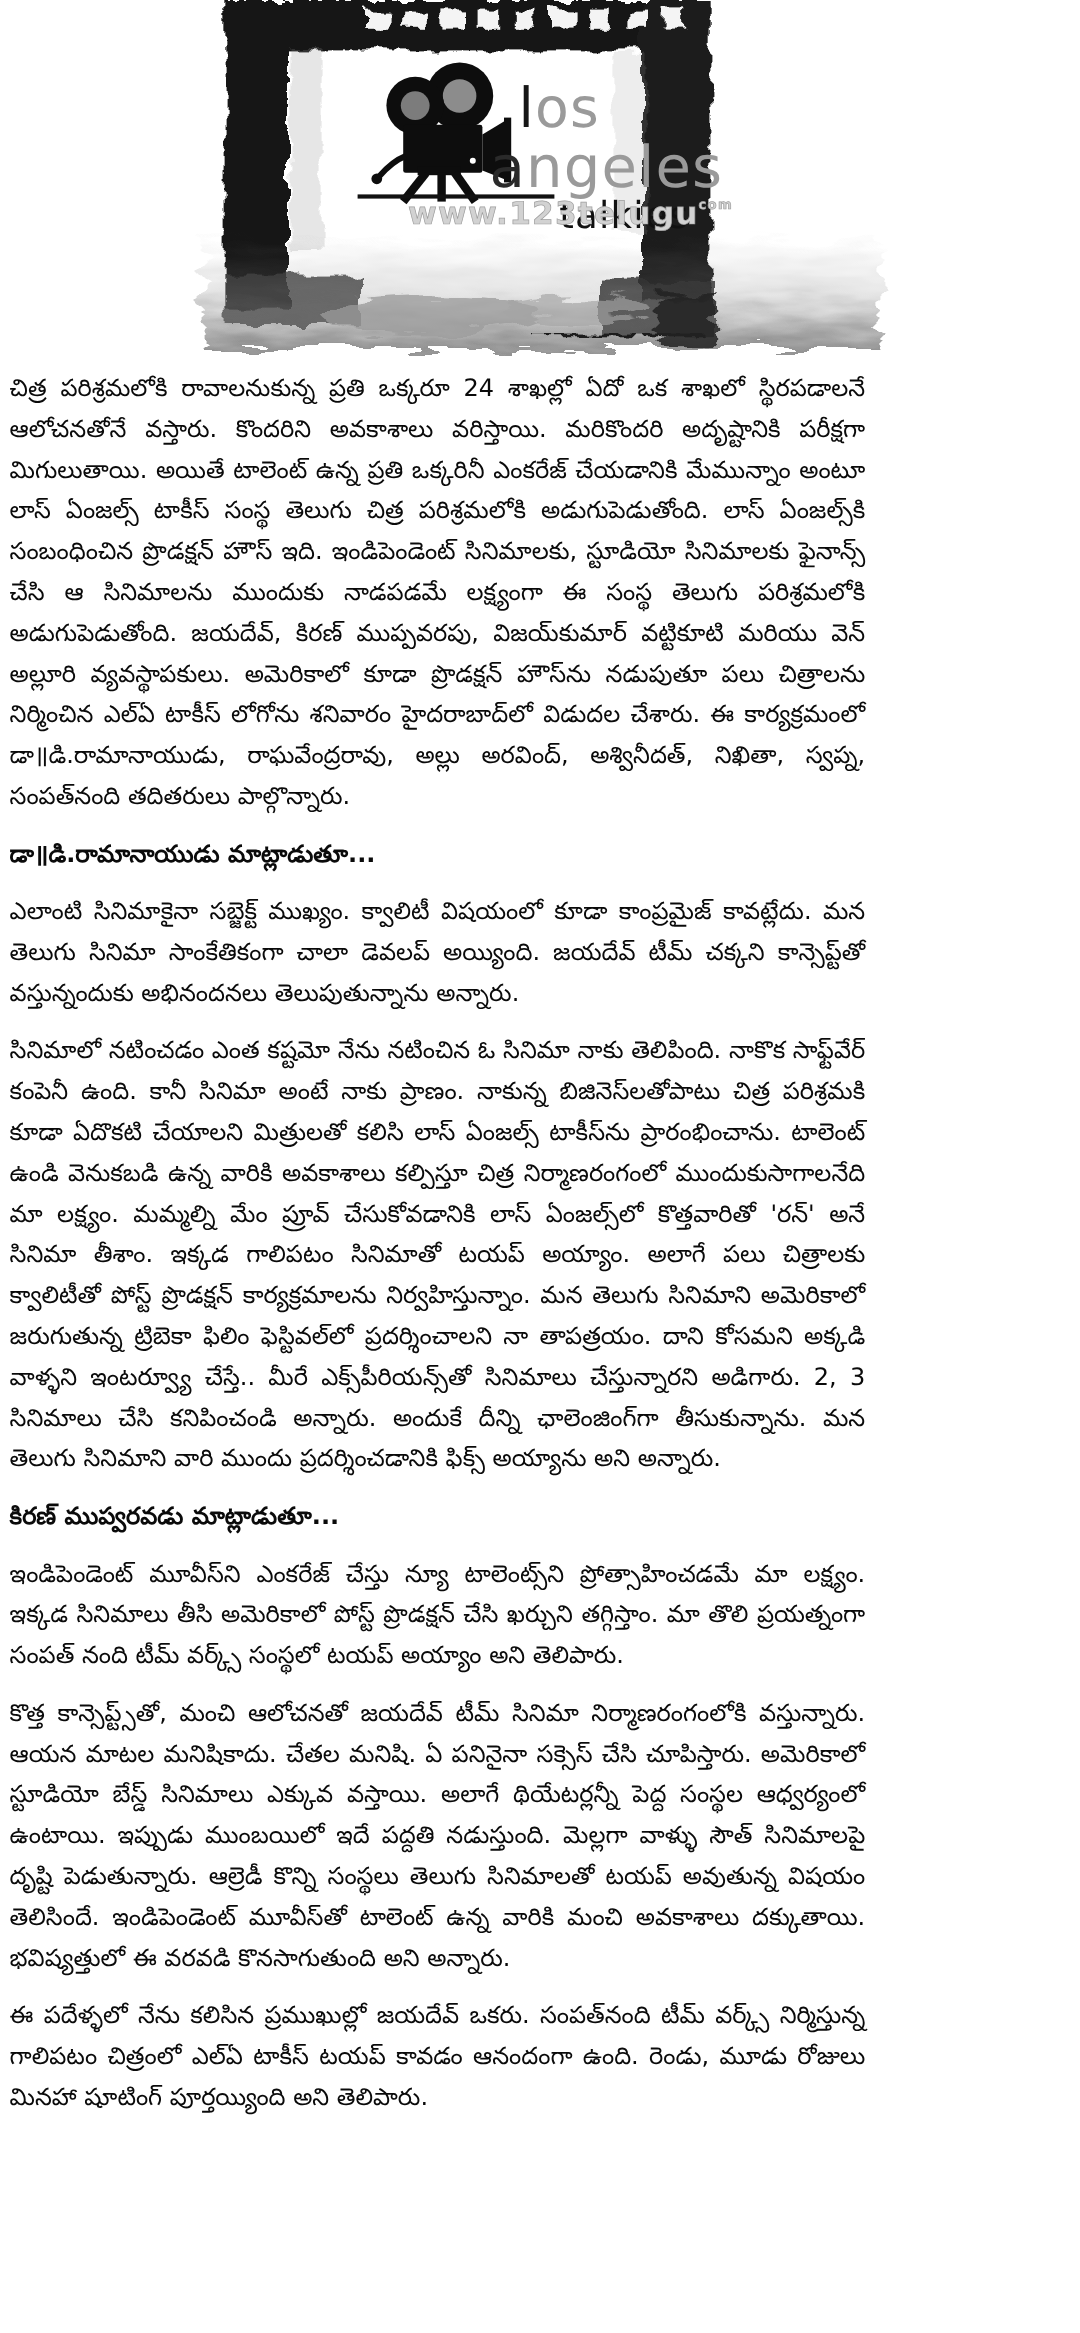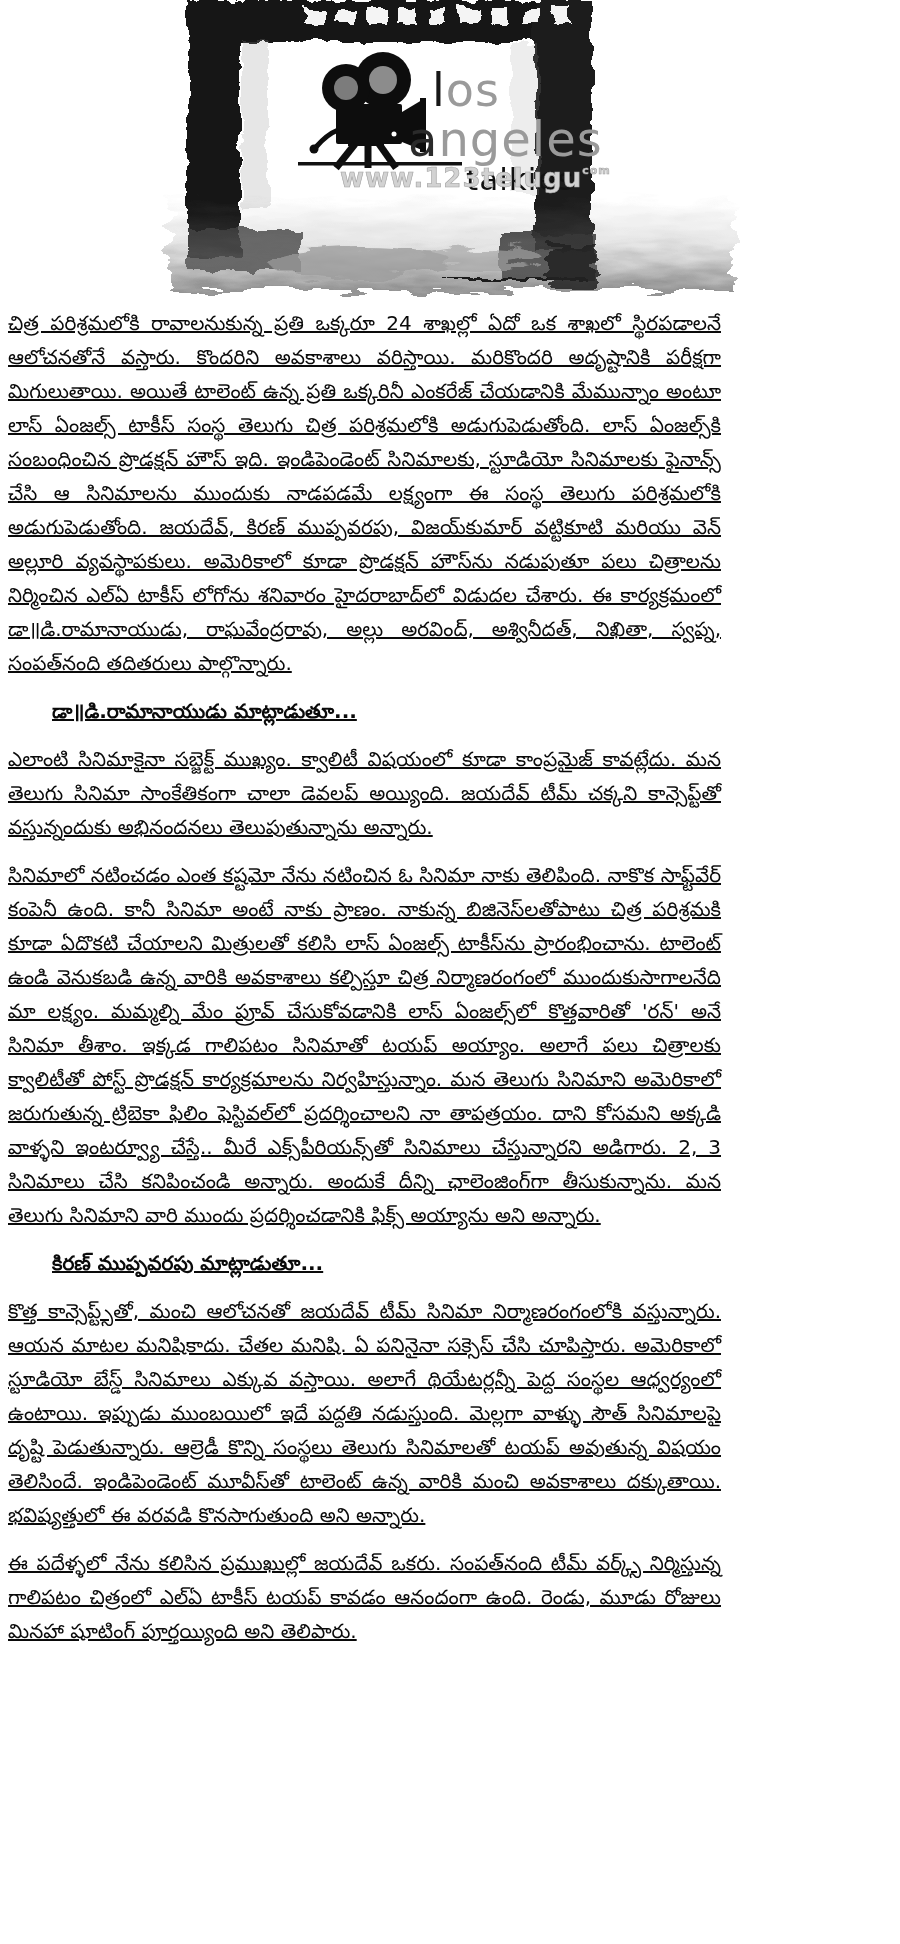--- a/index.html
+++ b/index.html
@@ -4,23 +4,23 @@
 <style>
   html,body{margin:0;padding:0;background:#ffffff;}
   body{
     width:900px;height:1944px;overflow:hidden;
     font-family:"DejaVu Sans",sans-serif;color:#0a0a0a;
   }
   .page{width:731px;}
   .logo-wrap{width:900px;height:300px;position:relative;}
   .logo-wrap svg{position:absolute;left:150px;top:0;}
   .article{padding:6px 10px 30px 8px;}
-  .article p{margin:0 0 14px 0;font-size:20px;line-height:34px;text-align:justify;text-decoration:underline;}
+  .article p{margin:0 0 14px 0;font-size:20px;line-height:34px;text-align:justify;}
   .article p.bold,.article p.heading{font-weight:bold;}
-  .article p.heading{text-align:left;margin-left:44px;}
+  .article p.heading{text-align:left;}
   .brand{font-family:"DejaVu Sans",sans-serif;letter-spacing:1px;}
   .wm{font-family:"DejaVu Sans",sans-serif;font-weight:bold;letter-spacing:1px;}
 </style>
 </head>
 <body>
 
 <div class="page">
 
   <div class="logo-wrap">
     <svg width="600" height="300" viewBox="0 0 600 300" xmlns="http://www.w3.org/2000/svg">
@@ -98,18 +98,19 @@
 
       <text x="190" y="187" font-size="26" class="wm" fill="#d2d2d2" stroke="#9f9f9f" stroke-width="0.6"><tspan>www.123telugu</tspan><tspan dy="-13" font-size="11">com</tspan></text>
     </svg>
   </div>
 
   <div class="article">
     <p class="body">చిత్ర పరిశ్రమలోకి రావాలనుకున్న  ప్రతి ఒక్కరూ 24 శాఖల్లో ఏదో ఒక శాఖలో స్థిరపడాలనే ఆలోచనతోనే వస్తారు. కొందరిని అవకాశాలు వరిస్తాయి. మరికొందరి అదృష్టానికి పరీక్షగా మిగులుతాయి. అయితే టాలెంట్ ఉన్న ప్రతి ఒక్కరినీ ఎంకరేజ్ చేయడానికి మేమున్నాం అంటూ లాస్ ఏంజల్స్ టాకీస్ సంస్థ తెలుగు చిత్ర పరిశ్రమలోకి అడుగుపెడుతోంది. లాస్ ఏంజల్స్‌కి సంబంధించిన ప్రొడక్షన్ హౌస్ ఇది. ఇండిపెండెంట్ సినిమాలకు, స్టూడియో సినిమాలకు ఫైనాన్స్ చేసి ఆ సినిమాలను ముందుకు నాడపడమే లక్ష్యంగా ఈ సంస్థ తెలుగు పరిశ్రమలోకి అడుగుపెడుతోంది. జయదేవ్, కిరణ్ ముప్పవరపు, విజయ్‌కుమార్ వట్టికూటి మరియు వెన్ అల్లూరి వ్యవస్థాపకులు. అమెరికాలో కూడా ప్రొడక్షన్ హౌస్‌ను నడుపుతూ పలు చిత్రాలను నిర్మించిన ఎల్ఏ టాకీస్ లోగోను శనివారం హైదరాబాద్‌లో విడుదల చేశారు. ఈ కార్యక్రమంలో డా॥డి.రామానాయుడు, రాఘవేంద్రరావు, అల్లు అరవింద్, అశ్వినీదత్, నిఖితా, స్వప్న, సంపత్‌నంది తదితరులు పాల్గొన్నారు.</p>
     <p class="heading">డా॥డి.రామానాయుడు మాట్లాడుతూ...</p>
     <p class="body">ఎలాంటి సినిమాకైనా సబ్జెక్ట్ ముఖ్యం. క్వాలిటీ విషయంలో కూడా కాంప్రమైజ్ కావట్లేదు. మన తెలుగు సినిమా సాంకేతికంగా చాలా డెవలప్ అయ్యింది. జయదేవ్ టీమ్ చక్కని కాన్సెప్ట్‌తో వస్తున్నందుకు అభినందనలు తెలుపుతున్నాను అన్నారు.</p>
     <p class="body">సినిమాలో నటించడం ఎంత కష్టమో నేను నటించిన ఓ సినిమా నాకు తెలిపింది. నాకొక సాఫ్ట్‌వేర్ కంపెనీ ఉంది. కానీ సినిమా అంటే నాకు ప్రాణం. నాకున్న బిజినెస్‌లతోపాటు చిత్ర పరిశ్రమకి కూడా ఏదొకటి చేయాలని మిత్రులతో కలిసి లాస్ ఏంజల్స్ టాకీస్‌ను ప్రారంభించాను. టాలెంట్ ఉండి వెనుకబడి ఉన్న వారికి అవకాశాలు కల్పిస్తూ చిత్ర నిర్మాణరంగంలో ముందుకుసాగాలనేది మా లక్ష్యం. మమ్మల్ని మేం ప్రూవ్ చేసుకోవడానికి లాస్ ఏంజల్స్‌లో కొత్తవారితో 'రన్' అనే సినిమా తీశాం. ఇక్కడ గాలిపటం సినిమాతో టయప్ అయ్యాం. అలాగే పలు చిత్రాలకు క్వాలిటీతో పోస్ట్ ప్రొడక్షన్ కార్యక్రమాలను నిర్వహిస్తున్నాం. మన తెలుగు సినిమాని అమెరికాలో జరుగుతున్న ట్రిబెకా ఫిలిం ఫెస్టివల్‌లో ప్రదర్శించాలని నా తాపత్రయం. దాని కోసమని అక్కడి వాళ్ళని ఇంటర్వ్యూ చేస్తే.. మీరే ఎక్స్‌పీరియన్స్‌తో సినిమాలు చేస్తున్నారని అడిగారు. 2, 3 సినిమాలు చేసి కనిపించండి అన్నారు. అందుకే దీన్ని ఛాలెంజింగ్‌గా తీసుకున్నాను. మన తెలుగు సినిమాని వారి ముందు ప్రదర్శించడానికి ఫిక్స్ అయ్యాను అని అన్నారు.</p>
-    <p class="heading">కిరణ్ ముప్పవరపు మాట్లాడుతూ...</p>
+    <p class="heading">కిరణ్ ముప్వరవడు మాట్లాడుతూ...</p>
+    <p class="body">ఇండిపెండెంట్ మూవీస్‌ని ఎంకరేజ్ చేస్తు న్యూ టాలెంట్స్‌ని ప్రోత్సాహించడమే మా లక్ష్యం. ఇక్కడ సినిమాలు తీసి అమెరికాలో పోస్ట్ ప్రొడక్షన్ చేసి ఖర్చుని తగ్గిస్తాం. మా తొలి ప్రయత్నంగా సంపత్ నంది టీమ్ వర్క్స్ సంస్థలో టయప్ అయ్యాం అని తెలిపారు.</p>
     <p class="body">కొత్త కాన్సెప్ట్స్‌తో, మంచి ఆలోచనతో జయదేవ్ టీమ్ సినిమా నిర్మాణరంగంలోకి వస్తున్నారు. ఆయన మాటల మనిషికాదు. చేతల మనిషి. ఏ పనినైనా సక్సెస్ చేసి చూపిస్తారు. అమెరికాలో స్టూడియో బేస్డ్ సినిమాలు ఎక్కువ వస్తాయి. అలాగే థియేటర్లన్నీ పెద్ద సంస్థల ఆధ్వర్యంలో ఉంటాయి. ఇప్పుడు ముంబయిలో ఇదే పద్దతి నడుస్తుంది. మెల్లగా వాళ్ళు సౌత్ సినిమాలపై దృష్టి పెడుతున్నారు. ఆల్రెడీ కొన్ని సంస్థలు తెలుగు సినిమాలతో టయప్ అవుతున్న విషయం తెలిసిందే. ఇండిపెండెంట్ మూవీస్‌తో టాలెంట్ ఉన్న వారికి మంచి అవకాశాలు దక్కుతాయి. భవిష్యత్తులో ఈ వరవడి కొనసాగుతుంది అని అన్నారు.</p>
     <p class="body">ఈ పదేళ్ళలో నేను కలిసిన ప్రముఖుల్లో జయదేవ్ ఒకరు. సంపత్‌నంది టీమ్ వర్క్స్ నిర్మిస్తున్న గాలిపటం చిత్రంలో ఎల్ఏ టాకీస్ టయప్ కావడం ఆనందంగా ఉంది. రెండు, మూడు రోజులు మినహా షూటింగ్ పూర్తయ్యింది అని తెలిపారు.</p>
   </div>
 
 </div>
 
 </body></html>

